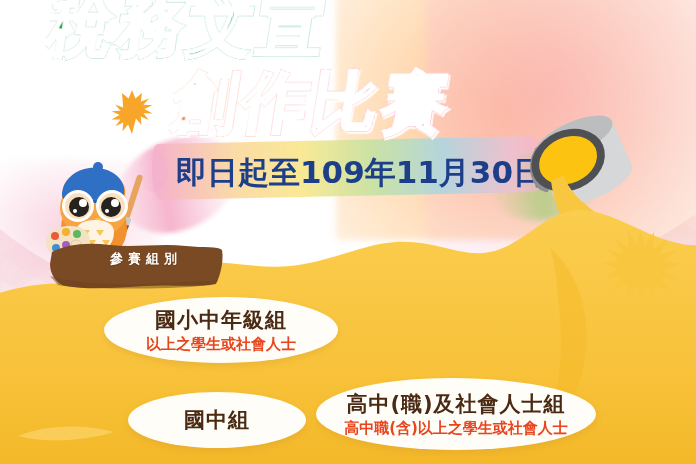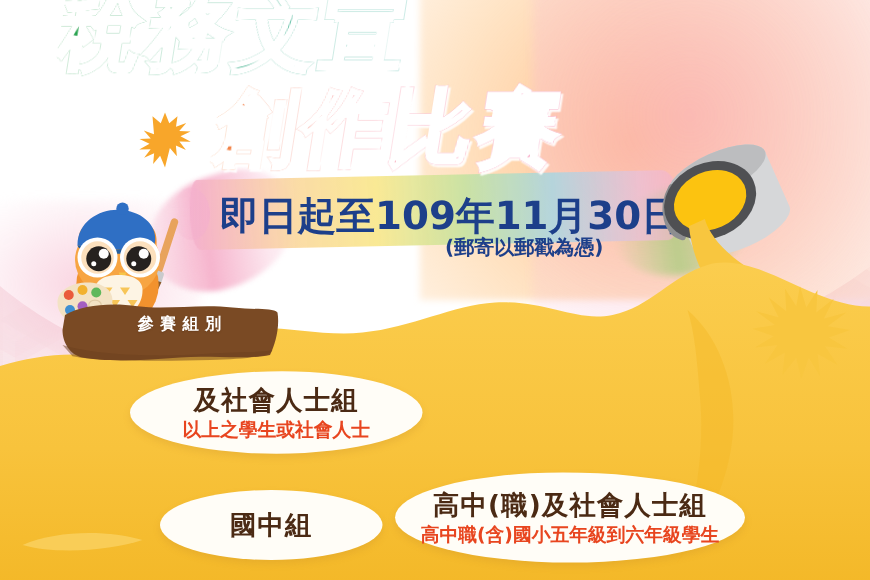--- a/index.html
+++ b/index.html
@@ -223,21 +223,20 @@
     <div class="title-line1-stroke">稅務文宣</div>
     <div class="title-line1">稅務文宣</div>
     <div class="title-line2">創作比賽</div>
   </div>
 
   <svg class="splat-orange" viewBox="0 0 48 48">
     <path fill="#f8a62a" d="M24 2l3.4 8.6L34 5l-1.2 8.4 8.2-3-5.6 6.4 9 .4-8 3.8 8.2 4.4-9.1-.2 5.2 6.8-8-3.6.8 8.6-5.6-6.6L24 46l-3.9-9.4-5.6 6.6.8-8.6-8 3.6 5.2-6.8-9.1.2L11.6 27l-8-3.8 9-.4-5.6-6.4 8.2 3L14 5l6.6 5.6z"></path>
   </svg>
 
   <div class="date-main">即日起至109年11月30日止</div>
-  <div class="date-note">(郵寄以郵戳為憑)</div>
 
   <svg class="bucket" viewBox="0 0 130 120">
     <g transform="rotate(-24 65 60)">
       <ellipse cx="72" cy="26" rx="42" ry="16" fill="#cfd0d2"></ellipse>
       <path d="M30 26 L30 74 a42 16 0 0 0 84 0 L114 26 Z" fill="#d6d7d9"></path>
       <path d="M30 26 a42 16 0 0 0 84 0 a42 16 0 0 0 -84 0" fill="#bcbdbf"></path>
       <path d="M34 22 C18 34 16 54 26 62" stroke="#8d8e90" stroke-width="5" fill="none" stroke-linecap="round"></path>
       <ellipse cx="58" cy="44" rx="38" ry="30" fill="#4f5053"></ellipse>
       <ellipse cx="58" cy="44" rx="30" ry="23" fill="#fcc310"></ellipse>
       <path d="M34 56 C28 76 26 96 34 112 L64 106 C52 88 46 70 48 56 Z" fill="#f8c63f"></path>
@@ -331,27 +330,27 @@
       C156,8 170,6 174,10
       C176,22 172,36 168,44
       C148,48 120,44 96,46
       C70,48 38,50 18,46
       C8,44 2,34 2,24 Z"></path>
     <path fill="#6b3f1d" opacity=".5" d="M2,36 C28,44 76,46 118,43 C144,41 162,42 170,40 C168,45 150,47 120,48 C80,49 30,49 10,45 Z"></path>
   </svg>
   <div class="brown-label-text">參賽組別</div>
 
   <div class="pill pill-a">
-    <div class="main">及社會人士組</div>
+    <div class="main">國小中年級組</div>
     <div class="sub">以上之學生或社會人士</div>
   </div>
 
 
   <div class="pill pill-c">
     <div class="main">國中組</div>
   </div>
 
   <div class="pill pill-d">
     <div class="main">高中(職)及社會人士組</div>
-    <div class="sub">高中職(含)國小五年級到六年級學生</div>
+    <div class="sub">高中職(含)以上之學生或社會人士</div>
   </div>
 
 </div>
 
 </body></html>

